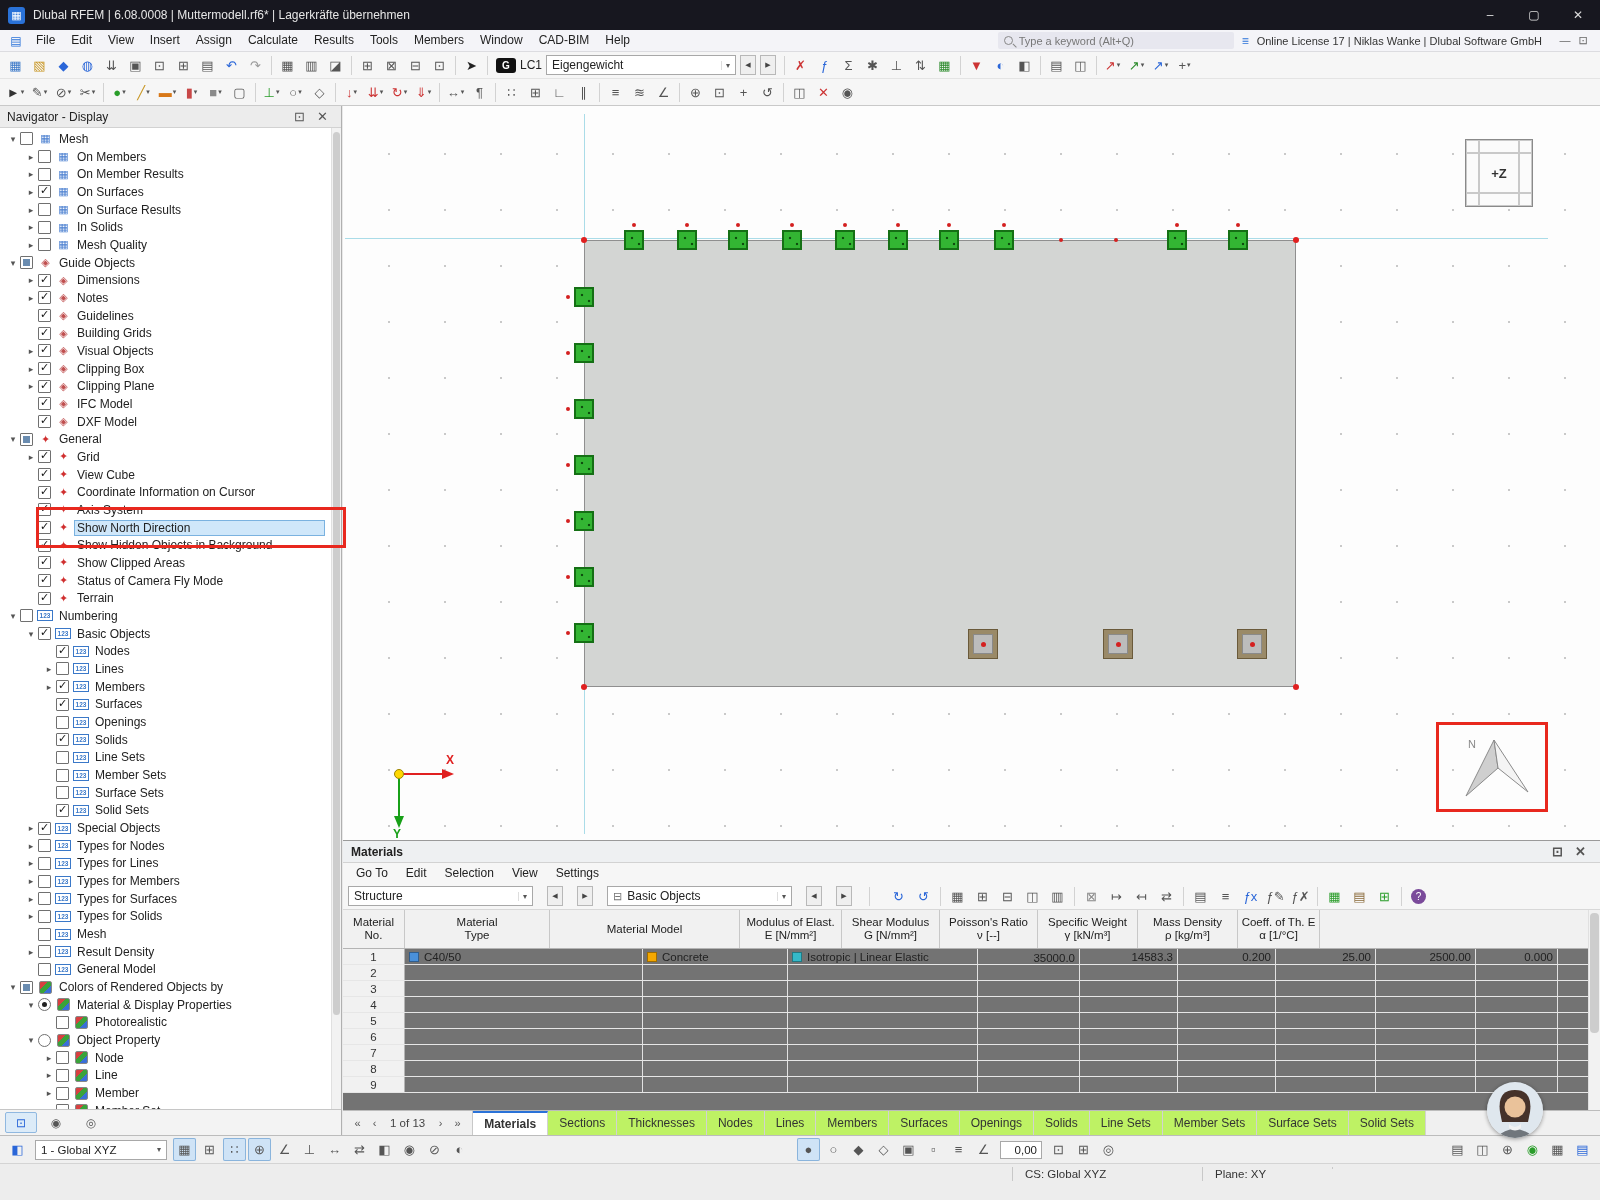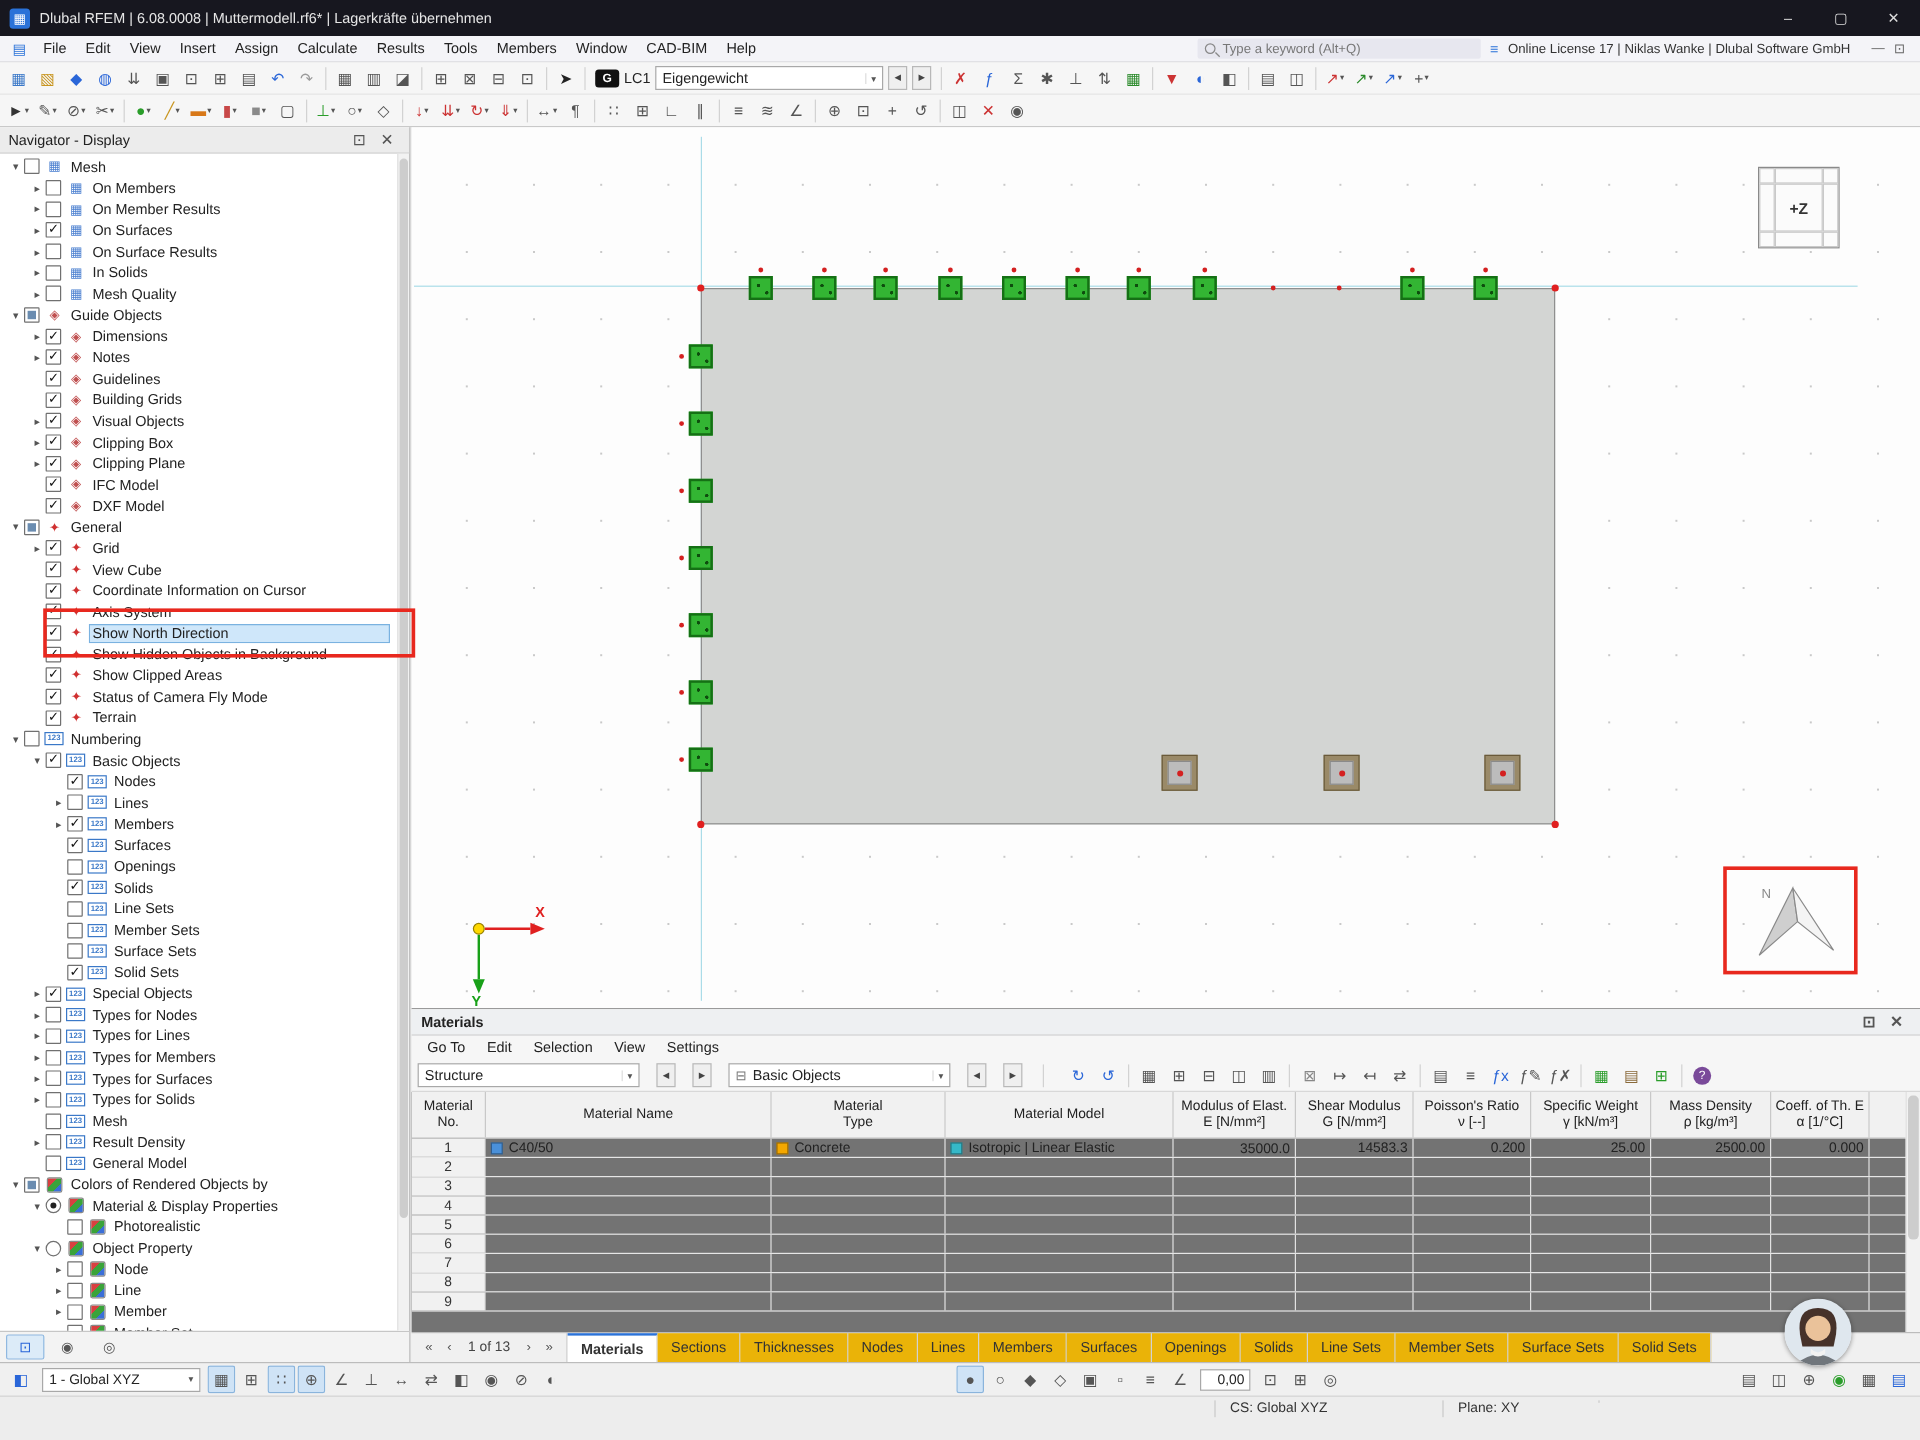--- a/index.html
+++ b/index.html
@@ -102,21 +102,21 @@
 .mt-cell.fill{flex:1;border-right:none}
 .mt-cell.num{justify-content:flex-end}
 .mt-cell.rowno{background:#f1f1f1;justify-content:center;border-right:1px solid #b4b4b4;color:#333}
 .chip{width:10px;height:10px;margin-right:5px;border:1px solid rgba(0,0,0,.35);flex:none}
 .tbl-scroll{position:absolute;right:0;top:0;bottom:0;width:12px;background:#f2f2f2;border-left:1px solid #e0e0e0}
 .tbl-scroll .thumb{position:absolute;left:1px;right:1px;top:3px;height:60%;background:#cdcdcd;border-radius:4px}
 .mat-tabs{height:25px;background:#f0f0f0;border-top:1px solid #bcbcbc;display:flex;align-items:stretch;font-size:12px;flex:none}
 .pag{display:flex;align-items:center;gap:4px;padding:0 7px;border-right:1px solid #c8c8c8;color:#444}
 .pag .pbtn{width:15px;text-align:center;font-size:11px;color:#555}
 .pag .plabel{padding:0 4px;font-size:11.5px}
-.mtab{padding:0 11px;display:flex;align-items:center;border-right:1px solid #d2d2d2;background:#eab308;color:#333}
+.mtab{padding:0 11px;display:flex;align-items:center;border-right:1px solid #d2d2d2;background:#bef264;color:#333}
 .mtab.active{background:#fff;font-weight:bold;border-top:2px solid #2a72d8}
 
 
 .statusbar1{position:absolute;left:0;top:1135px;width:1600px;height:28px;background:#f0f0f0;border-top:1px solid #bcbcbc;display:flex;align-items:center;gap:2px;padding:0 6px}
 .sb-combo{width:132px;height:20px;border:1px solid #a8a8a8;background:#fff;display:flex;align-items:center;padding:0 5px;font-size:11.5px;margin:0 4px}
 .sb-combo .arr{margin-left:auto;font-size:8px;color:#555}
 .sb-spacer{flex:1}
 .sb-input{width:42px;height:18px;border:1px solid #a8a8a8;background:#fff;font-size:11.5px;display:flex;align-items:center;justify-content:flex-end;padding:0 4px;margin:0 3px}
 .statusbar2{position:absolute;left:0;top:1163px;width:1600px;height:37px;background:#ededed;border-top:1px solid #d4d4d4;display:flex;align-items:flex-start;padding:3px 0 0 8px;font-size:11.5px;color:#333}
 .sb2-spacer{flex:1}
@@ -983,23 +983,20 @@
             <span>?</span>
           </div>
         </div>
     </div>
     <div class="mat-table">
       <div class="mt-headrow" id="mt-head">
           <div class="mt-hcell" style="width: 62px;">
             <div>Material</div>
             <div>No.</div>
           </div>
-          <div class="mt-hcell" style="width: 238px;">
-            <div>Material Name</div>
-          </div>
           <div class="mt-hcell" style="width: 145px;">
             <div>Material</div>
             <div>Type</div>
           </div>
           <div class="mt-hcell" style="width: 190px;">
             <div>Material Model</div>
           </div>
           <div class="mt-hcell" style="width: 102px;">
             <div>Modulus of Elast.</div>
             <div>E [N/mm²]</div>

